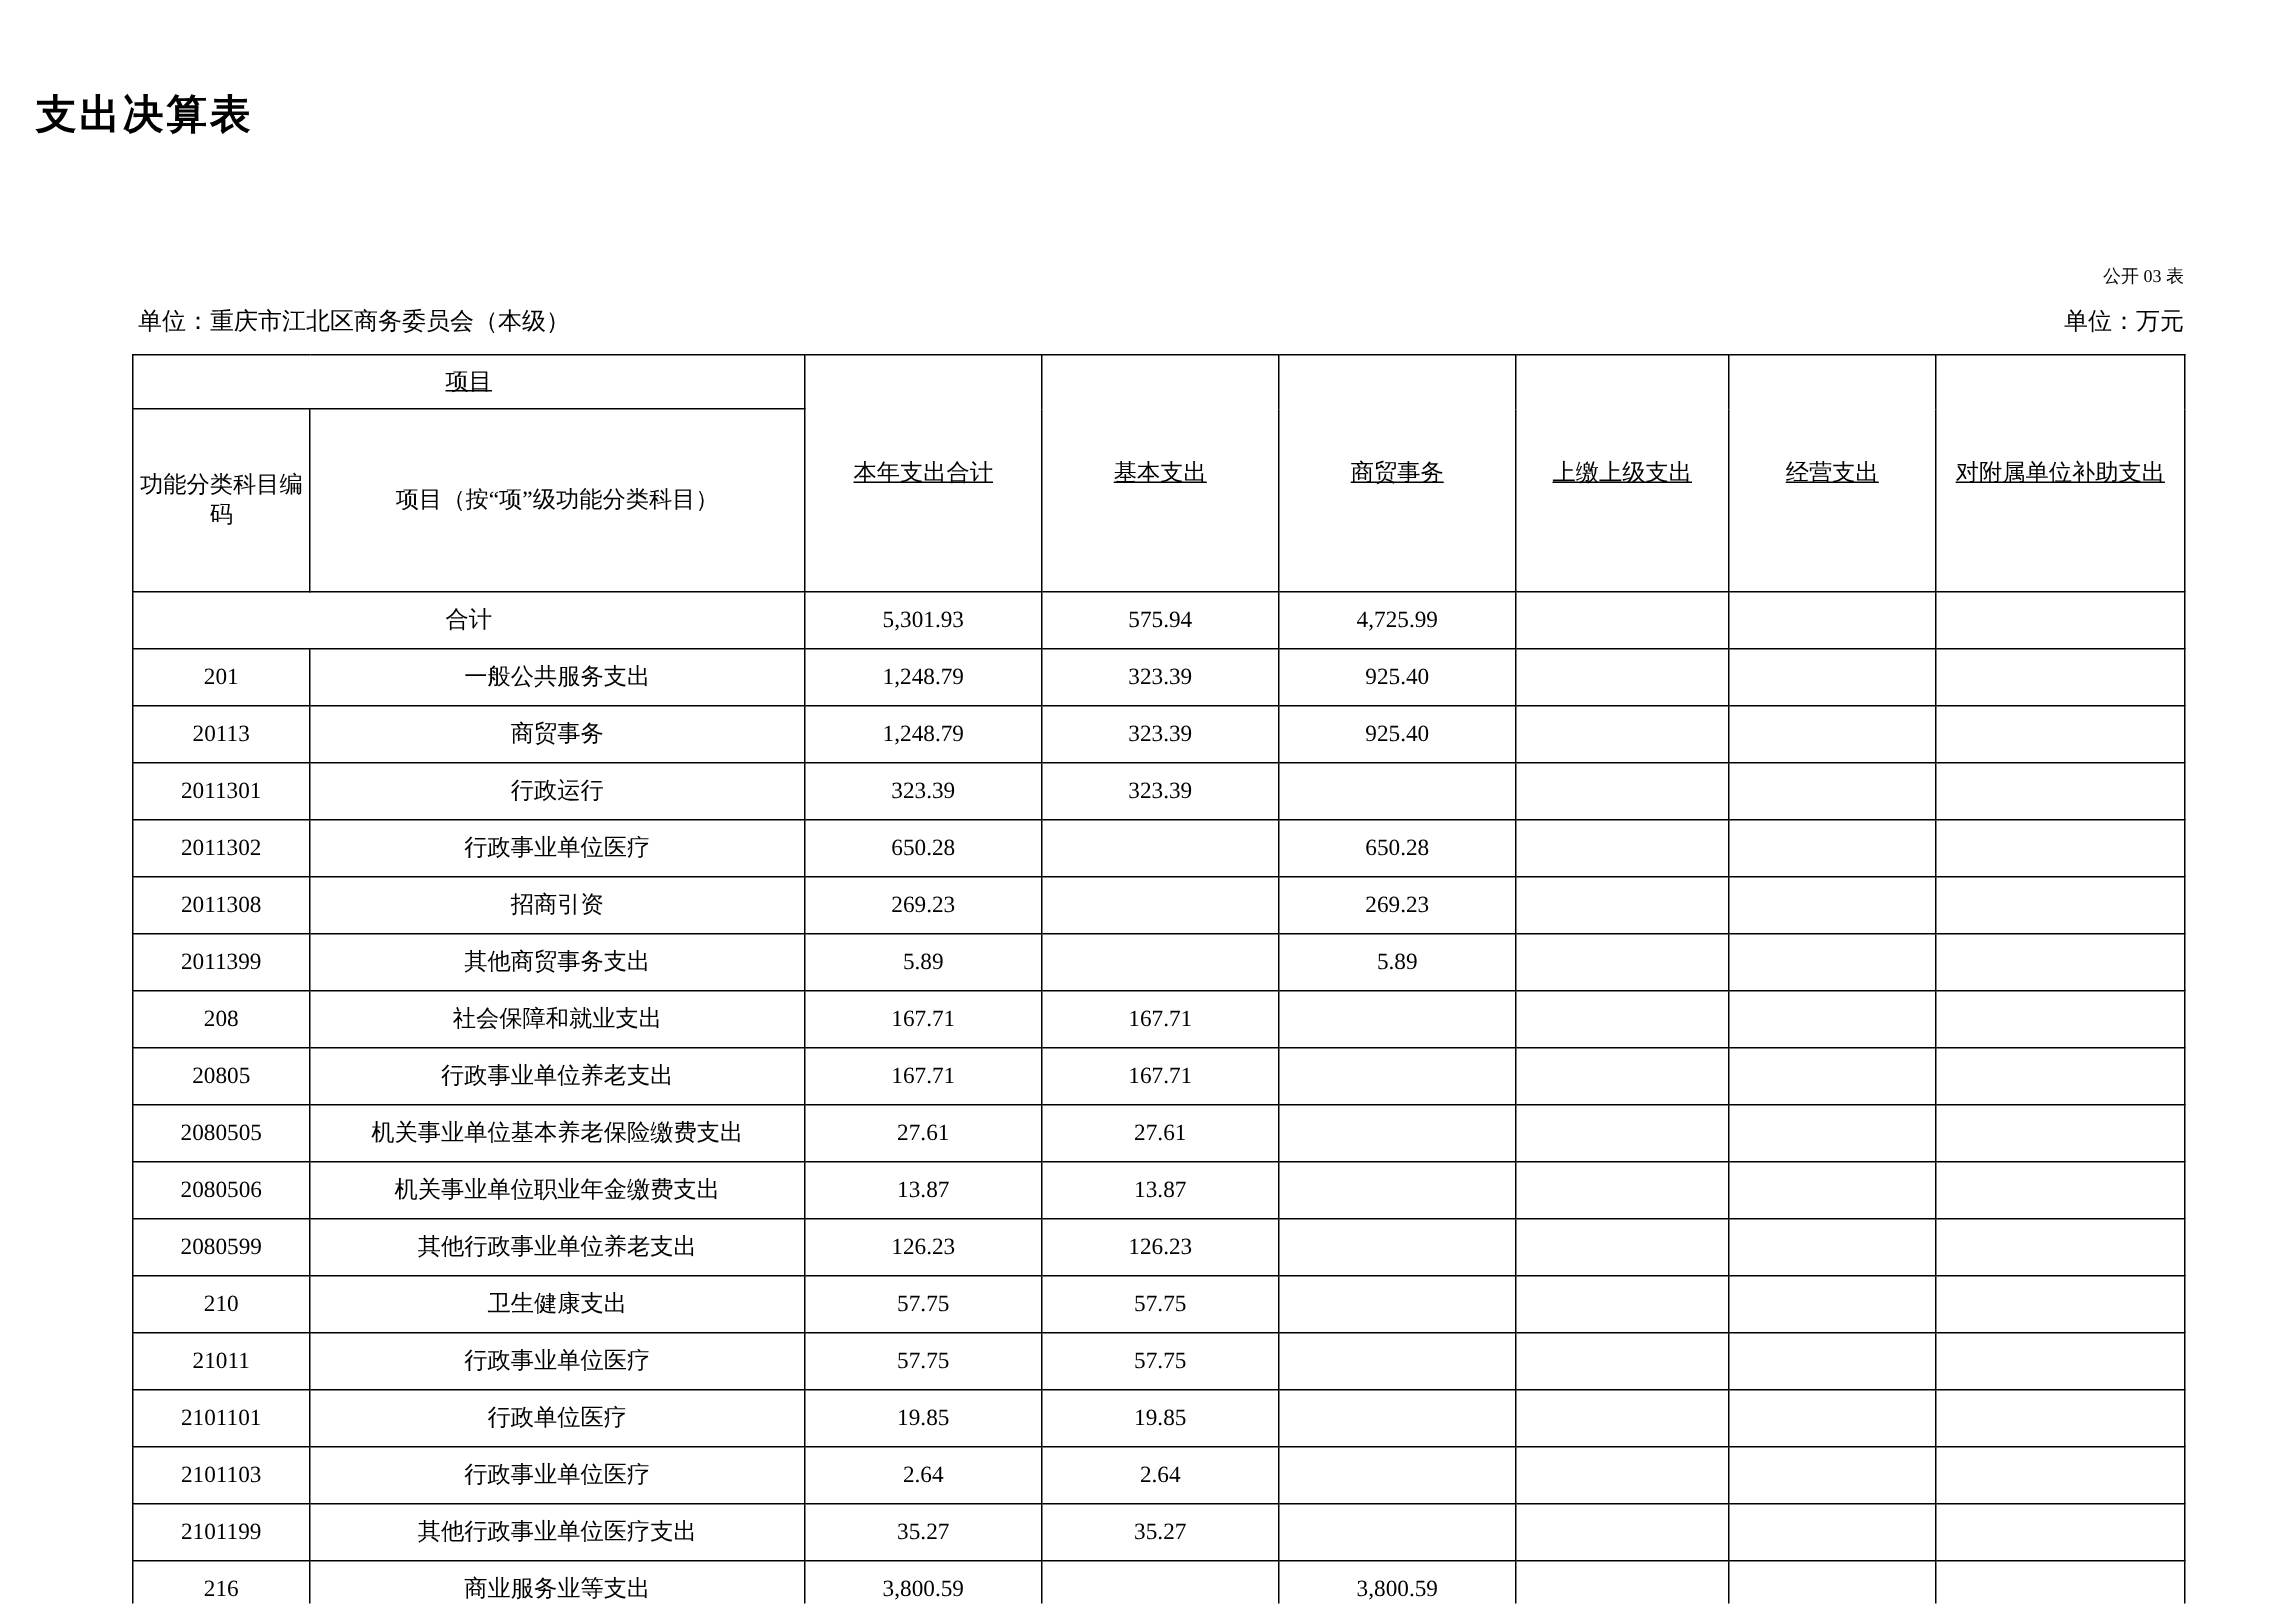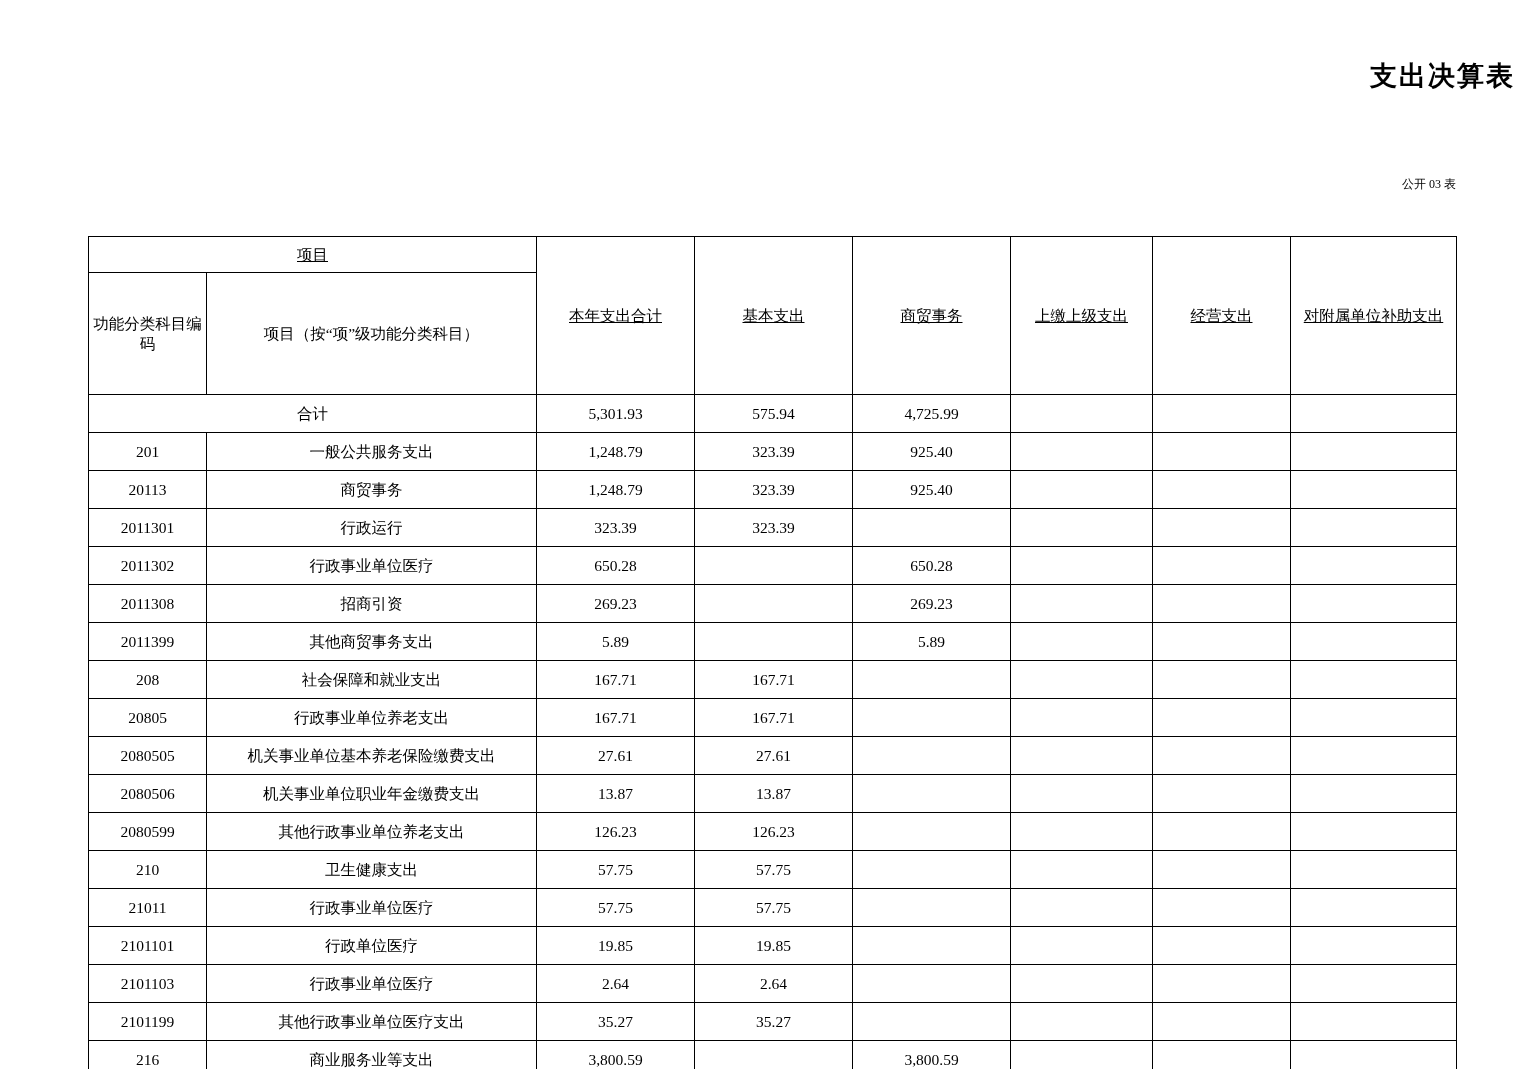--- a/index.html
+++ b/index.html
@@ -15,26 +15,27 @@
     position: relative;
     overflow: hidden;
   }
   .page {
     position: relative;
     width: 1515px;
     height: 1069px;
     box-sizing: border-box;
   }
   .doc-title {
-    text-align: right;
+    text-align: left;
     font-size: 27px;
     font-weight: bold;
     letter-spacing: 2px;
     margin-top: 58px;
     font-family: "Liberation Serif", serif;
+    margin-left: 24px;
   }
   .form-no {
     position: absolute;
     right: 59px;
     top: 118px;
     font-size: 12px;
   }
   .meta-row {
     position: absolute;
     left: 0;
@@ -103,20 +104,24 @@
 </style>
 </head>
 <body>
 
 <div class="page">
 
   <div class="doc-title">支出决算表</div>
 
   <div class="form-no">公开 03 表</div>
 
+  <div class="meta-row">
+    <div class="meta-left">单位：重庆市江北区商务委员会（本级）</div>
+    <div class="meta-right">单位：万元</div>
+  </div>
 
   <table class="budget">
     <colgroup>
       <col class="col-code">
       <col class="col-item">
       <col class="col-total">
       <col class="col-basic">
       <col class="col-proj">
       <col class="col-up">
       <col class="col-oper">

